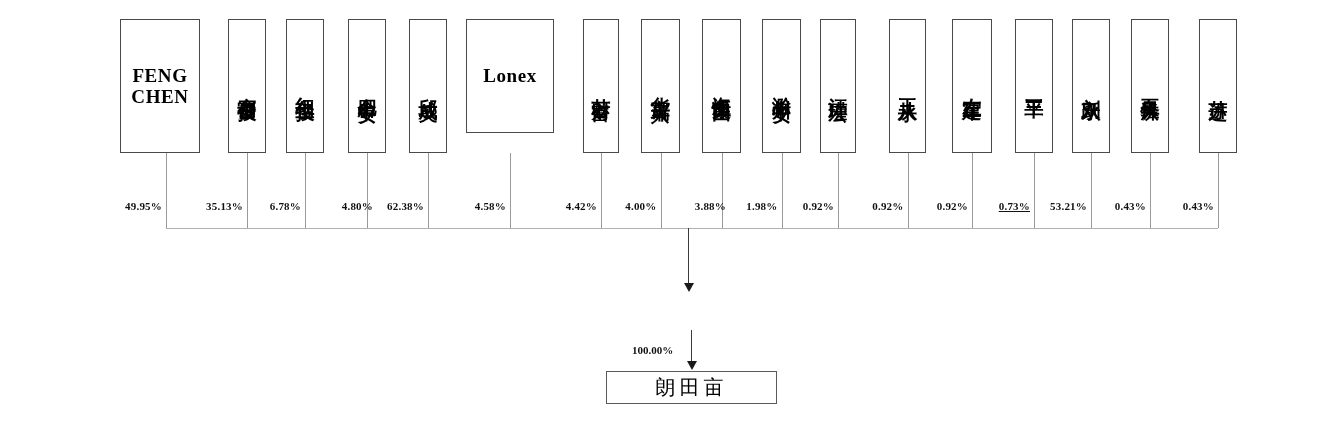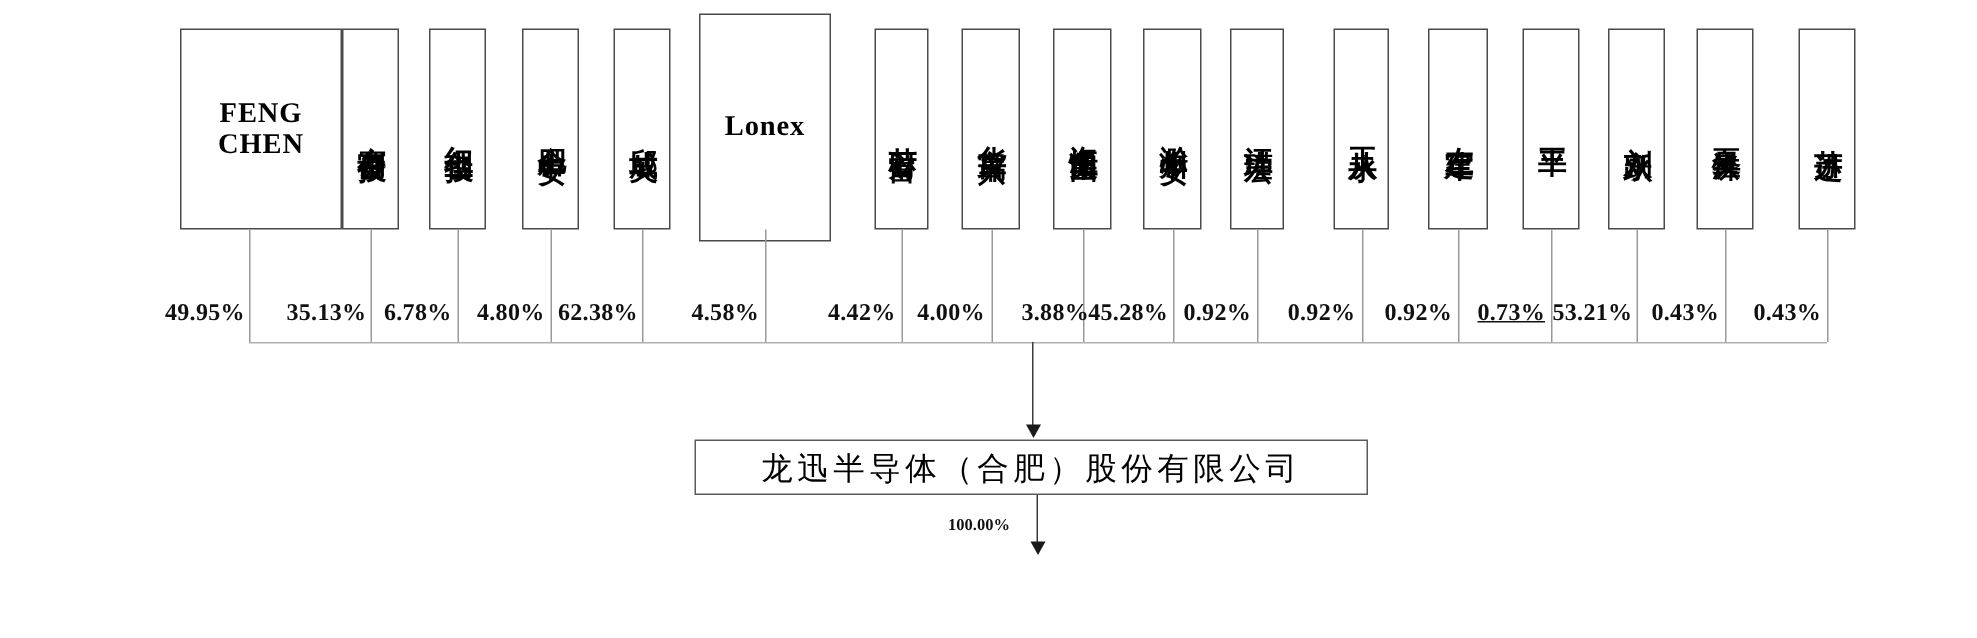--- a/index.html
+++ b/index.html
@@ -57,21 +57,21 @@
   }
   .bus {
     position: absolute;
     height: 1.4px;
     background: #b0b0b0;
   }
 
   
   .pct {
     position: absolute;
-    font-size: 16px;
+    font-size: 11px;
     font-weight: bold;
     white-space: nowrap;
     text-align: right;
     color: #111111;
     letter-spacing: 0.2px;
   }
 
   
   .entity-box {
     position: absolute;
@@ -113,46 +113,46 @@
     white-space: nowrap;
     color: #111111;
   }
 </style>
 </head>
 <body>
 
 <div id="canvas">
 
   <div id="shareholder-layer">
-      <div class="sh-box" style="left: 120px; top: 19px; width: 108px; height: 134px;">
+      <div class="sh-box" style="left: 120px; top: 19px; width: 80px; height: 134px;">
         <span class="sh-label latin">FENG<br>CHEN</span>
       </div>
       <div class="drop" style="left: 166px; top: 153px; height: 75px;"></div>
       <div class="pct" style="left: 110px; top: 200px; width: 52px;">49.95%</div>
       <div class="sh-box" style="left: 228px; top: 19px; width: 38px; height: 134px;">
         <span class="sh-label vertical">赛富创投</span>
       </div>
       <div class="drop" style="left: 247px; top: 153px; height: 75px;"></div>
       <div class="pct" style="left: 191px; top: 200px; width: 52px;">35.13%</div>
       <div class="sh-box" style="left: 286px; top: 19px; width: 38px; height: 134px;">
         <span class="sh-label vertical">红土创投</span>
       </div>
       <div class="drop" style="left: 305px; top: 153px; height: 75px;"></div>
       <div class="pct" style="left: 249px; top: 200px; width: 52px;">6.78%</div>
       <div class="sh-box" style="left: 348px; top: 19px; width: 38px; height: 134px;">
         <span class="sh-label vertical">合肥中安</span>
       </div>
       <div class="drop" style="left: 367px; top: 153px; height: 75px;"></div>
-      <div class="pct" style="left: 311px; top: 200px; width: 52px; text-align: right;">4.80%</div>
+      <div class="pct" style="left: 321px; top: 200px; width: 52px; text-align: right;">4.80%</div>
       <div class="sh-box" style="left: 409px; top: 19px; width: 38px; height: 134px;">
         <span class="sh-label vertical">邱成英</span>
       </div>
       <div class="drop" style="left: 428px; top: 153px; height: 75px;"></div>
       <div class="pct" style="left: 372px; top: 200px; width: 52px;">62.38%</div>
-      <div class="sh-box" style="left: 466px; top: 9px; width: 88px; height: 152px;">
+      <div class="sh-box" style="left: 466px; top: 19px; width: 88px; height: 114px;">
         <span class="sh-label latin">Lonex</span>
       </div>
       <div class="drop" style="left: 510px; top: 153px; height: 75px;"></div>
       <div class="pct" style="left: 454px; top: 200px; width: 52px;">4.58%</div>
       <div class="sh-box" style="left: 583px; top: 19px; width: 36px; height: 134px;">
         <span class="sh-label vertical">芯财富</span>
       </div>
       <div class="drop" style="left: 601px; top: 153px; height: 75px;"></div>
       <div class="pct" style="left: 545px; top: 200px; width: 52px;">4.42%</div>
       <div class="sh-box" style="left: 641px; top: 19px; width: 39px; height: 134px;">
@@ -162,21 +162,21 @@
       <div class="pct" style="left: 604.5px; top: 200px; width: 52px;">4.00%</div>
       <div class="sh-box" style="left: 702px; top: 19px; width: 39px; height: 134px;">
         <span class="sh-label vertical">海恒集团</span>
       </div>
       <div class="drop" style="left: 721.5px; top: 153px; height: 75px;"></div>
       <div class="pct" style="left: 674px; top: 200px; width: 52px;">3.88%</div>
       <div class="sh-box" style="left: 762px; top: 19px; width: 39px; height: 134px;">
         <span class="sh-label vertical">滁州中安</span>
       </div>
       <div class="drop" style="left: 781.5px; top: 153px; height: 75px;"></div>
-      <div class="pct" style="left: 725.5px; top: 200px; width: 52px;">45.28%</div>
+      <div class="pct" style="left: 725.5px; top: 200px; width: 52px;">1.98%</div>
       <div class="sh-box" style="left: 820px; top: 19px; width: 36px; height: 134px;">
         <span class="sh-label vertical">汪瑾宏</span>
       </div>
       <div class="drop" style="left: 838px; top: 153px; height: 75px;"></div>
       <div class="pct" style="left: 782px; top: 200px; width: 52px;">0.92%</div>
       <div class="sh-box" style="left: 889px; top: 19px; width: 37px; height: 134px;">
         <span class="sh-label vertical">王从水</span>
       </div>
       <div class="drop" style="left: 907.5px; top: 153px; height: 75px;"></div>
       <div class="pct" style="left: 851.5px; top: 200px; width: 52px;">0.92%</div>
@@ -205,22 +205,22 @@
       </div>
       <div class="drop" style="left: 1218px; top: 153px; height: 75px;"></div>
       <div class="pct" style="left: 1162px; top: 200px; width: 52px;">0.43%</div>
     </div>
 
   <div class="bus" id="bus-line" style="left: 166px; top: 228px; width: 1052px;"></div>
 
   <div class="arrow-line" id="arrow-to-company" style="left: 688px; top: 228px; height: 56px;"></div>
   <div class="arrow-head" id="arrow-head-company" style="left: 683.7px; top: 283px;"></div>
 
-  <div class="entity-box" id="company-box" style="left: 463px; top: 293px; width: 449px; height: 37px;">
-    <span class="entity-label">龙迅半导体（合肥）股份有限公司</span>
-  </div>
 
   <div class="arrow-line" id="arrow-to-sub" style="left: 691px; top: 330px; height: 32px;"></div>
   <div class="arrow-head" id="arrow-head-sub" style="left: 686.7px; top: 361px;"></div>
   <div class="pct-mid" id="sub-pct" style="left: 632px; top: 344px;">100.00%</div>
 
+  <div class="entity-box" id="subsidiary-box" style="left: 606px; top: 371px; width: 171px; height: 33px;">
+    <span class="entity-label sub">朗田亩</span>
+  </div>
 
 </div>
 
 </body></html>

